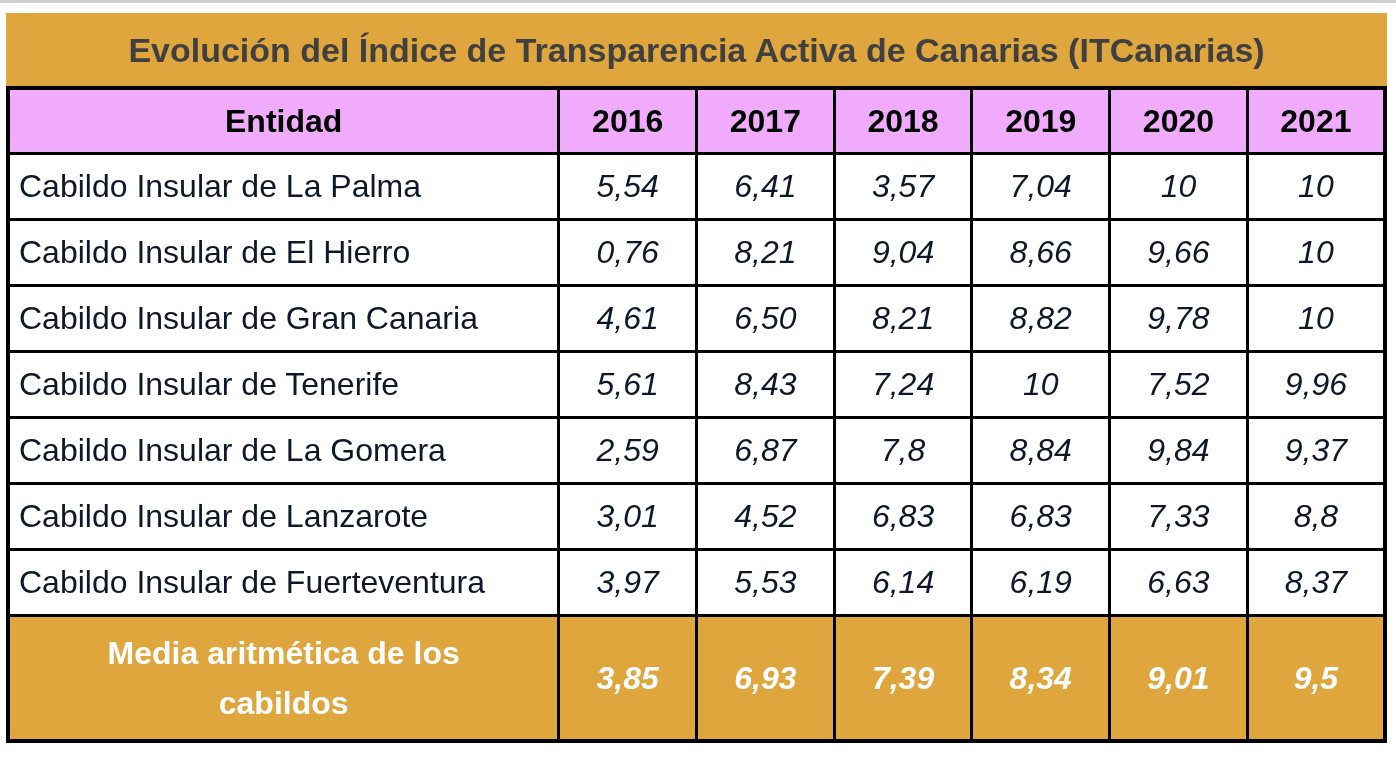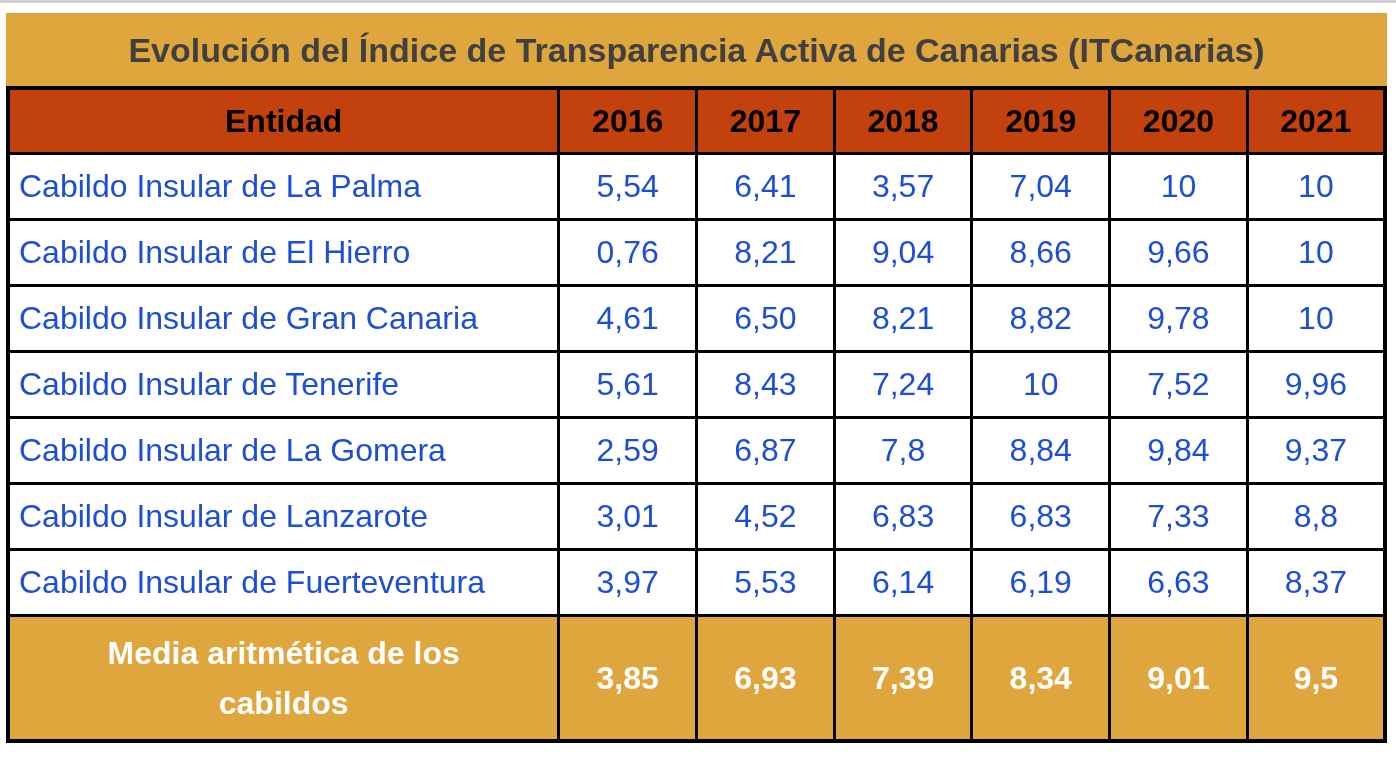--- a/index.html
+++ b/index.html
@@ -37,39 +37,40 @@
     border: 4px solid #000000;
   }
   col.c-entity { width: 40%; }
   col.c-year { width: 10%; }
   th, td {
     border: 3px solid #000000;
     overflow: hidden;
     white-space: nowrap;
   }
   thead th {
-    background: #c2410c;
+    background: #f0abfc;
     color: #000000;
     font-weight: bold;
     font-size: 32px;
     height: 60px;
     text-align: center;
   }
   tbody td {
     background: #ffffff;
-    color: #1d4ed8;
+    color: #0f172a;
     font-size: 32px;
     height: 61px;
   }
   tbody td.entity {
     text-align: left;
     padding-left: 9px;
   }
   td.score {
     text-align: center;
+    font-style: italic;
   }
   tfoot td {
     background: #E0A63E;
     color: #ffffff;
     font-weight: bold;
     font-size: 32px;
     height: 120px;
     text-align: center;
     vertical-align: middle;
   }

